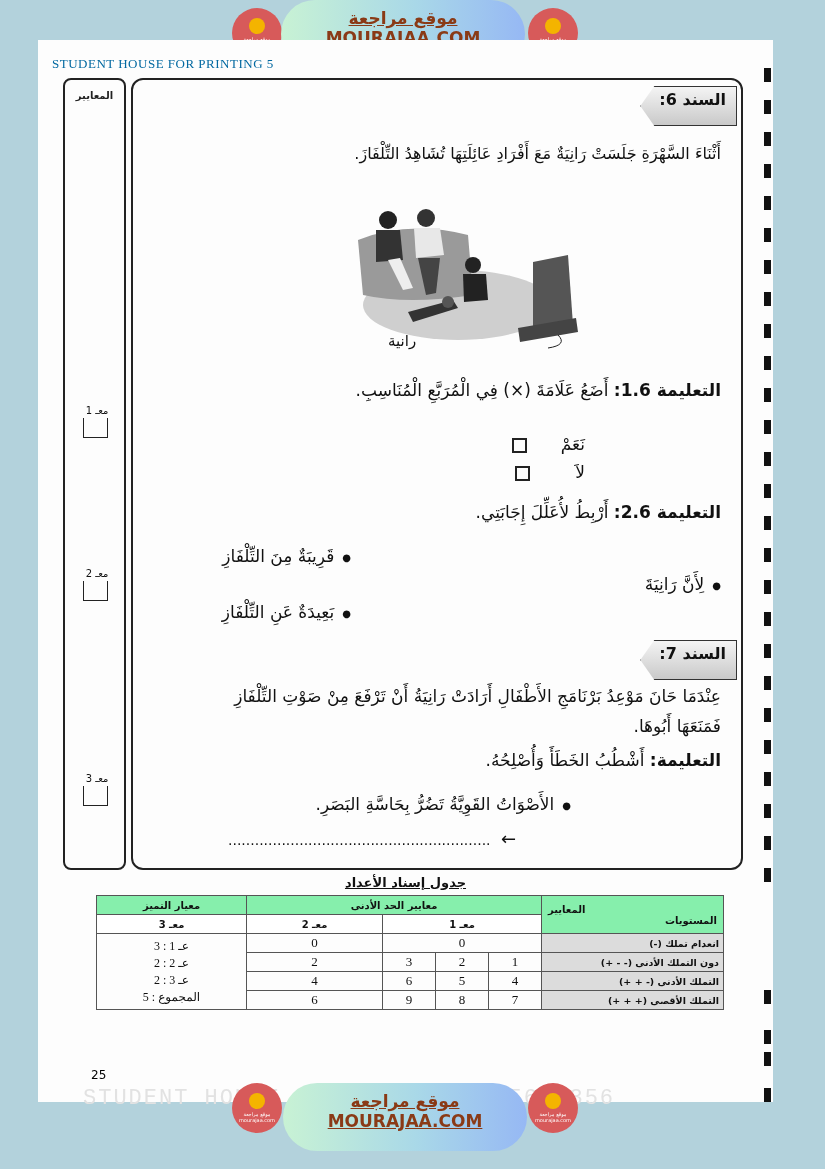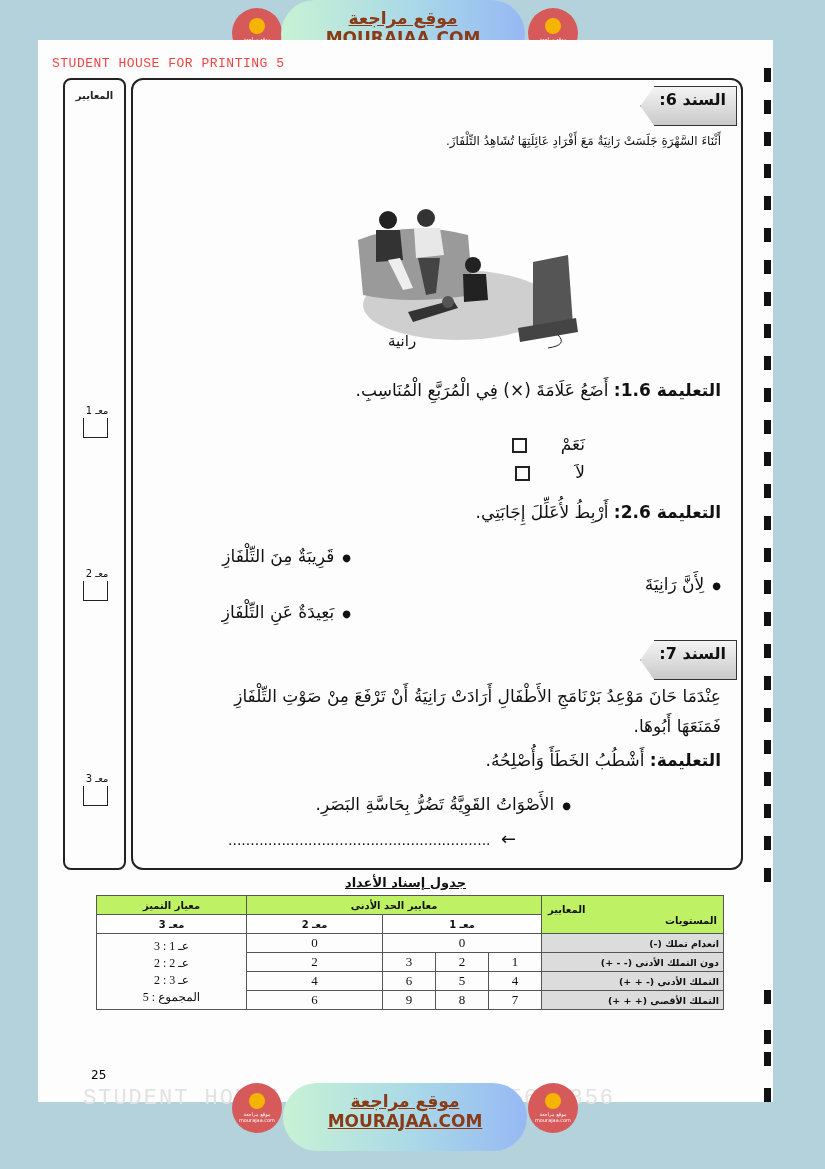--- a/index.html
+++ b/index.html
@@ -1,36 +1,36 @@
 <!DOCTYPE html>
 <html><head>
 <meta charset="utf-8">
 <style>
   * { box-sizing: border-box; margin: 0; padding: 0; }
   html, body { width: 825px; height: 1169px; overflow: hidden; }
   body { background: #b3d2dc; font-family: "DejaVu Sans", sans-serif; position: relative; }
   .page { position: absolute; left: 38px; top: 40px; width: 735px; height: 1062px; background: #fdfdfd; }
-  .header-text { position: absolute; left: 14px; top: 16px; font-family: Liberation Mono, monospace; font-size: 13px; color: #ef4444; letter-spacing: 0.5px; }
+  .header-text { position: absolute; left: 14px; top: 16px; font-family: Liberation Serif, serif; font-size: 13px; color: #0369a1; letter-spacing: 0.5px; }
   .crit-col { position: absolute; left: 25px; top: 38px; width: 63px; height: 792px; border: 2px solid #222; border-radius: 8px; }
   .crit-title { position: absolute; top: 10px; width: 100%; text-align: center; font-size: 10px; font-weight: bold; color: #222; }
   .crit-item { position: absolute; left: 18px; width: 28px; text-align: center; }
   .crit-label { font-size: 10px; color: #111; direction: rtl; display: block; }
   .crit-box { display: block; width: 25px; height: 20px; border-left: 1.5px solid #222; border-right: 1.5px solid #222; border-bottom: 1.5px solid #222; margin-top: 2px; }
   .main-box { position: absolute; left: 93px; top: 38px; width: 612px; height: 792px; border: 2px solid #222; border-radius: 12px; }
   .rtl { direction: rtl; text-align: right; }
   .sanad-tag { position: absolute; right: 4px; height: 40px; padding: 0 10px 0 18px; background: linear-gradient(#f4f4f4, #c9c9c9); border: 1.5px solid #333; font-size: 16px; font-weight: bold; color: #111; line-height: 26px; clip-path: polygon(14px 0, 100% 0, 100% 100%, 14px 100%, 0 50%); }
   .line { position: absolute; right: 20px; font-size: 17px; color: #111; white-space: nowrap; }
   .bold { font-weight: bold; }
   .checkbox { display: inline-block; width: 15px; height: 15px; border: 2px solid #222; vertical-align: middle; }
   .bullet::before { content: "●"; font-size: 10px; margin-left: 8px; vertical-align: middle; }
   .illustration { position: absolute; left: 215px; top: 120px; width: 230px; height: 150px; }
   .table-title { position: absolute; left: 0; right: 0; top: 835px; text-align: center; font-size: 13px; font-weight: bold; text-decoration: underline; color: #111; }
   table.grades { position: absolute; left: 58px; top: 855px; width: 628px; border-collapse: collapse; font-size: 12px; direction: rtl; }
   table.grades td { border: 1px solid #555; text-align: center; height: 19px; color: #111; font-family: "Liberation Serif", serif; font-size: 13px; }
-  table.grades td.head { background: #bef264; font-family: "DejaVu Sans", sans-serif; font-size: 10px; font-weight: bold; }
+  table.grades td.head { background: #86efac; font-family: "DejaVu Sans", sans-serif; font-size: 10px; font-weight: bold; }
   table.grades td.lvl { background: #dcdcdc; text-align: right; padding-right: 4px; font-family: "DejaVu Sans", sans-serif; font-size: 9.5px; font-weight: bold; }
   .page-num { position: absolute; left: 53px; top: 1028px; font-size: 12px; color: #000000; }
   .footer-ghost { position: absolute; left: 45px; top: 1046px; font-family: "Liberation Mono", monospace; font-size: 22px; color: #e2e2e2; letter-spacing: 2px; }
   .binding { position: absolute; right: 2px; width: 7px; height: 14px; background: #111; }
   .banner { position: absolute; left: 281px; width: 244px; height: 68px; border-radius: 34px; background: linear-gradient(90deg, #c8f2d4, #a9d8e8 55%, #96b8f4); text-align: center; }
   .banner-ar { display: block; margin-top: 8px; font-size: 17px; font-weight: bold; color: #8a3a16; text-decoration: underline; }
   .banner-en { display: block; font-size: 17px; font-weight: bold; color: #8a3a16; text-decoration: underline; font-family: "DejaVu Sans", sans-serif; }
   .badge { position: absolute; width: 50px; height: 50px; border-radius: 50%; background: #d75a5a; text-align: center; }
   .badge-dot { display: block; width: 16px; height: 16px; margin: 10px auto 2px; border-radius: 50%; background: #f4b400; }
   .badge-txt { display: block; font-size: 5px; color: #fff; line-height: 6px; }
@@ -98,21 +98,21 @@
       <span class="crit-box"></span>
     </div>
     <div class="crit-item" style="top:693px">
       <span class="crit-label">معـ 3</span>
       <span class="crit-box"></span>
     </div>
   </div>
 
   <div class="main-box">
     <div class="sanad-tag rtl" style="top:6px">السند 6:</div>
-    <div class="line rtl" style="top:54px;font-size:12px">أَثْنَاءَ السَّهْرَةِ جَلَسَتْ رَانِيَةٌ مَعَ أَفْرَادِ عَائِلَتِهَا تُشَاهِدُ التِّلْفَازَ.</div>
+    <div class="line rtl" style="top:64px;font-size:16px">أَثْنَاءَ السَّهْرَةِ جَلَسَتْ رَانِيَةٌ مَعَ أَفْرَادِ عَائِلَتِهَا تُشَاهِدُ التِّلْفَازَ.</div>
 
     <svg class="illustration" viewBox="0 0 230 150">
       <ellipse cx="110" cy="105" rx="95" ry="35" fill="#cfcfcf"></ellipse>
       <path d="M10 40 Q60 20 120 35 L125 95 Q60 105 15 95 Z" fill="#9a9a9a"></path>
       <circle cx="40" cy="20" r="9" fill="#222"></circle>
       <path d="M28 30 L52 30 L55 60 L28 62 Z" fill="#333"></path>
       <path d="M40 60 L55 90 L65 88 L52 58 Z" fill="#eee"></path>
       <circle cx="78" cy="18" r="9" fill="#333"></circle>
       <path d="M66 28 L92 28 L96 55 L68 58 Z" fill="#e8e8e8"></path>
       <path d="M70 58 L78 95 L88 93 L92 58 Z" fill="#444"></path>

